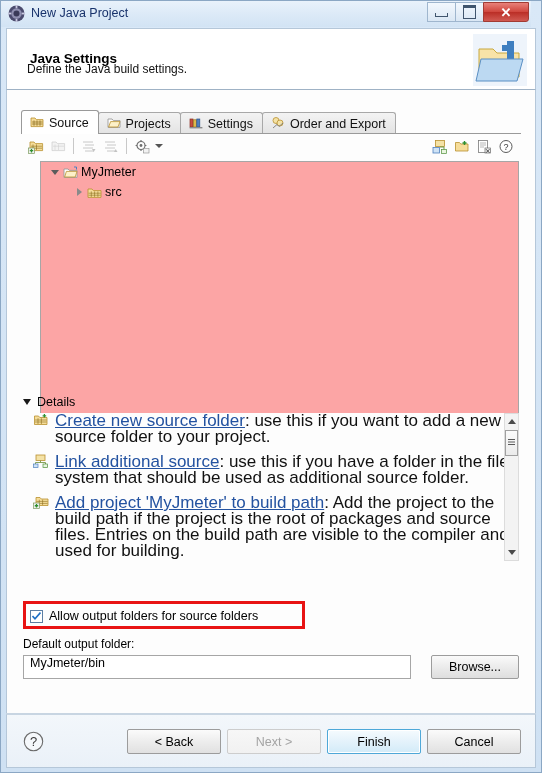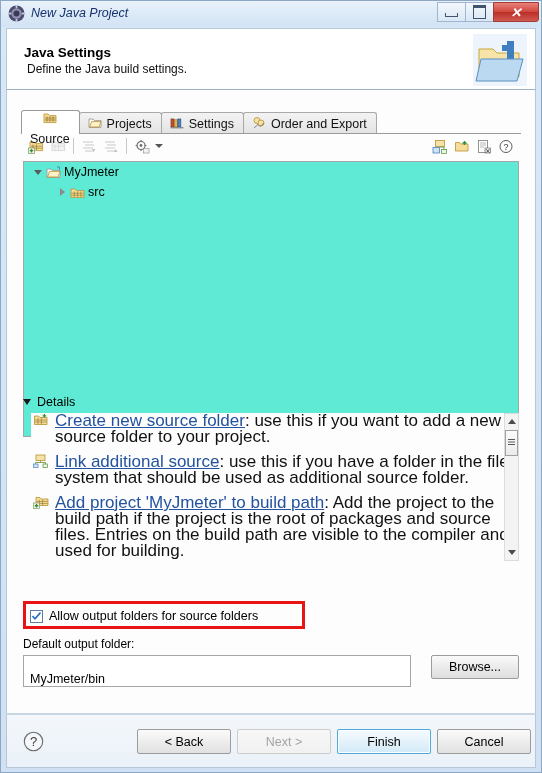--- a/index.html
+++ b/index.html
@@ -10,23 +10,22 @@
     background:#f0f0f0;
   }
   .window{
     position:absolute;inset:0;
     background:linear-gradient(to bottom,#d9e8f7 0%,#cfe1f3 100%);
     border:1px solid #8ba7c4;
     box-sizing:border-box;
   }
   
   .titlebar{
-    position:absolute;top:0;left:0;right:0;height:26px;
+    position:absolute;top:0;left:0;right:10px;height:26px;
     background:linear-gradient(to bottom,#e9f2fb 0%,#dbe9f7 55%,#d2e3f4 100%);
-    font-style:italic;
   }
   .title-ico{
     position:absolute;left:7px;top:4px;width:17px;height:17px;
   }
   .title-text{
     position:absolute;left:30px;top:5px;font-size:12.5px;color:#18326b;
     white-space:nowrap;
   }
   .winbtns{position:absolute;right:2px;top:1px;display:flex;gap:0;}
   .wb{
@@ -44,21 +43,21 @@
   }
   .wb .minglyph{display:block;width:11px;height:3px;border:1px solid #40556d;border-top:none;background:transparent;margin-top:5px;}
   .wb .maxglyph{display:block;width:11px;height:10px;border:1px solid #40556d;border-top-width:3px;background:transparent;}
   
   .header{
     position:absolute;left:5px;right:5px;top:27px;height:62px;
     background:#fff;border:1px solid #b5c7d9;border-bottom:1px solid #9fb2c5;
     box-sizing:border-box;
   }
   .header h1{
-    margin:6px;position:absolute;left:11px;top:10px;
+    margin:12px;position:absolute;left:11px;top:10px;
     font-size:13.5px;font-weight:bold;color:#000;
   }
   .header .sub{
     position:absolute;left:20px;top:33px;font-size:12px;color:#111;
   }
   .header-icon{position:absolute;right:6px;top:4px;width:58px;height:54px;}
   
   .body{
     position:absolute;left:5px;right:5px;top:89px;bottom:58px;
     background:#fdfdfd;border-left:1px solid #b5c7d9;border-right:1px solid #b5c7d9;
@@ -69,41 +68,41 @@
   .tab{
     height:22px;display:flex;align-items:center;gap:5px;
     padding:0 9px 0 8px;
     border:1px solid #a8a8a8;border-bottom:none;
     background:linear-gradient(to bottom,#f3f3f3,#e3e3e3);
     font-size:12.5px;color:#111;box-sizing:border-box;margin-right:-1px;
     border-radius:3px 3px 0 0;white-space:nowrap;
   }
   .tab.active{
     height:24px;background:#fff;border-color:#9a9a9a;
-    z-index:3;position:relative;flex-direction:column;
+    z-index:3;position:relative;
   }
   .tabline{
     position:absolute;left:14px;right:14px;top:43px;height:1px;background:#9a9a9a;
   }
   .tabpanel{
     position:absolute;left:14px;right:14px;top:43px;bottom:0;
   }
   
   .toolbar{
     position:absolute;left:0;right:0;top:1px;height:24px;
     display:flex;align-items:center;padding:3px 4px;box-sizing:border-box;
   }
   .tbtn{width:22px;height:20px;display:flex;align-items:center;justify-content:center;}
   .tsep{width:1px;height:16px;background:#c8c8c8;margin:0 4px;}
   .tbspacer{flex:1;}
   .caret-dn{width:0;height:0;border-left:4px solid transparent;border-right:4px solid transparent;border-top:4px solid #555;margin-left:2px;}
   
   .tree{
-    position:absolute;left:2px;right:2px;top:28px;height:276px;
-    background:#5eead4;border:1px solid #a6a6a6;box-sizing:border-box;overflow:hidden;
+    position:absolute;left:19px;right:2px;top:28px;height:276px;
+    background:#fca5a5;border:1px solid #a6a6a6;box-sizing:border-box;overflow:hidden;
   }
   .trow{display:flex;align-items:center;height:20px;font-size:12.5px;color:#000;}
   .trow.lvl1{padding-left:8px;}
   .trow.lvl2{padding-left:32px;}
   .twist{width:12px;display:flex;align-items:center;justify-content:center;}
   .tri-open{width:0;height:0;border-left:4px solid transparent;border-right:4px solid transparent;border-top:5px solid #5c5c5c;}
   .tri-closed{width:0;height:0;border-top:4px solid transparent;border-bottom:4px solid transparent;border-left:5px solid #8a8a8a;}
   .ticon{width:18px;display:flex;align-items:center;justify-content:center;}
   .tlabel{margin-left:2px;}
   
@@ -144,39 +143,39 @@
     font-size:12.5px;color:#000;
   }
   .cbox{
     width:13px;height:13px;border:1px solid #5c7ea3;background:#fff;
     display:flex;align-items:center;justify-content:center;box-sizing:border-box;
   }
   .cbox svg{display:block;}
   
   .dof-label{position:absolute;left:2px;top:504px;font-size:12px;color:#000;}
   .dof-input{
-    position:absolute;left:2px;top:522px;width:388px;height:32px;
+    position:absolute;left:2px;top:522px;width:388px;height:24px;
     background:#fff;border:1px solid #a6a6a6;box-sizing:border-box;
-    display:flex;align-items:flex-end;padding-left:6px;font-size:12.5px;color:#000;
+    display:flex;align-items:flex-start;padding-left:6px;font-size:12.5px;color:#000;
   }
   .browse{
     position:absolute;right:2px;top:522px;width:88px;height:24px;
     background:linear-gradient(to bottom,#fafafa,#eaeaea 55%,#dedede);
     border:1px solid #9c9c9c;border-radius:2px;box-sizing:border-box;
     display:flex;align-items:center;justify-content:center;font-size:12.5px;color:#000;
   }
   
   .footer{
     position:absolute;left:5px;right:5px;bottom:4px;height:54px;
     background:linear-gradient(to bottom,#f3f7fb,#eaf1f8);
     border:1px solid #b5c7d9;border-top:1px solid #c8d5e2;
     box-sizing:border-box;
   }
   .help-btn{position:absolute;left:16px;top:16px;width:21px;height:21px;}
-  .btns{position:absolute;right:4px;top:14px;display:flex;gap:6px;}
+  .btns{position:absolute;right:14px;top:14px;display:flex;gap:6px;}
   .btn{
     width:94px;height:25px;border:1px solid #9c9c9c;border-radius:2px;
     background:linear-gradient(to bottom,#fbfbfb,#ededed 50%,#e1e1e1);
     display:flex;align-items:center;justify-content:center;
     font-size:12.5px;color:#000;box-sizing:border-box;
   }
   .btn.disabled{color:#a4a4a4;background:linear-gradient(to bottom,#f7f7f7,#f1f1f1);border-color:#cdcdcd;}
   .btn.default{
     border:1px solid #4ea8d8;
     background:linear-gradient(to bottom,#f5fbfe,#e4f2fb 50%,#d2ebf8);

